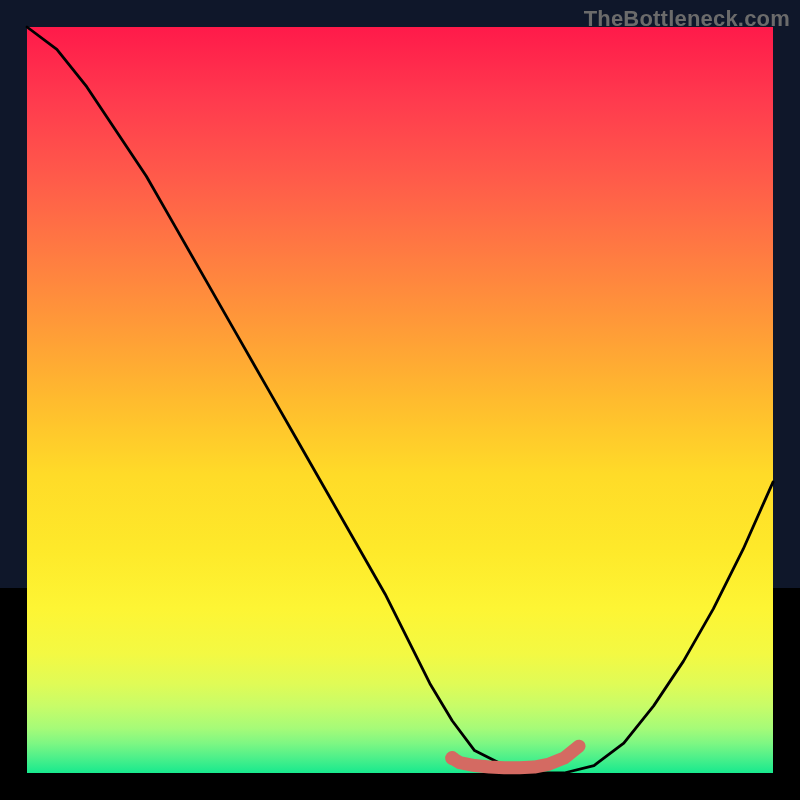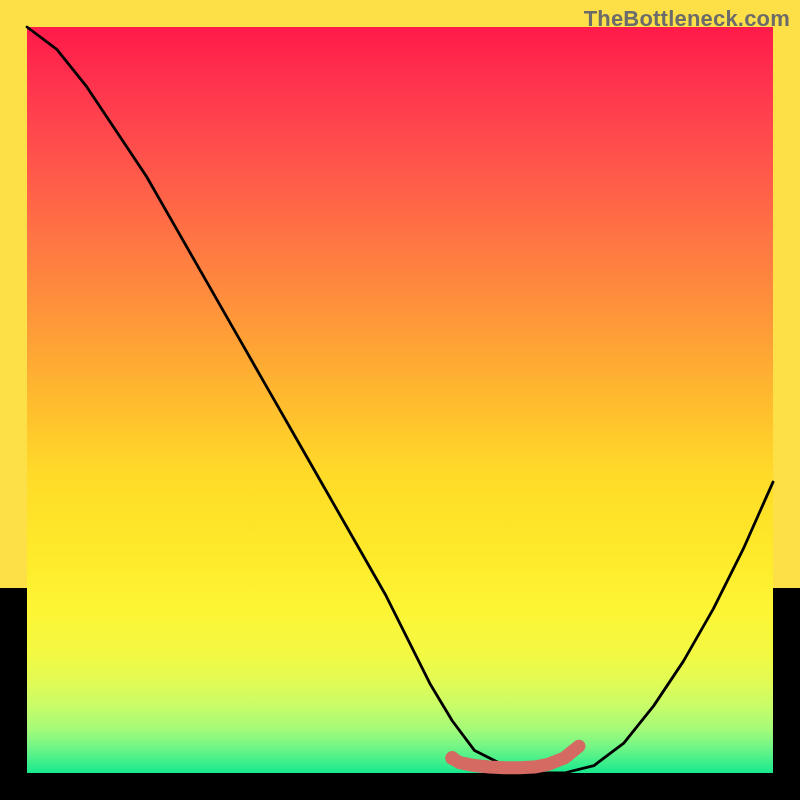--- a/index.html
+++ b/index.html
@@ -7,21 +7,21 @@
     padding: 0;
     width: 800px;
     height: 800px;
     background: #000;
     overflow: hidden;
   }
   .chart-container {
     position: relative;
     width: 800px;
     height: 588px;
-    background: #fde047;
+    background: #0f172a;
   }
   .plot-area {
     position: absolute;
     left: 27px;
     top: 27px;
     width: 746px;
     height: 746px;
     background: linear-gradient(to bottom,
       #ff1a4a 0%,
       #ff3b4e 10%,

